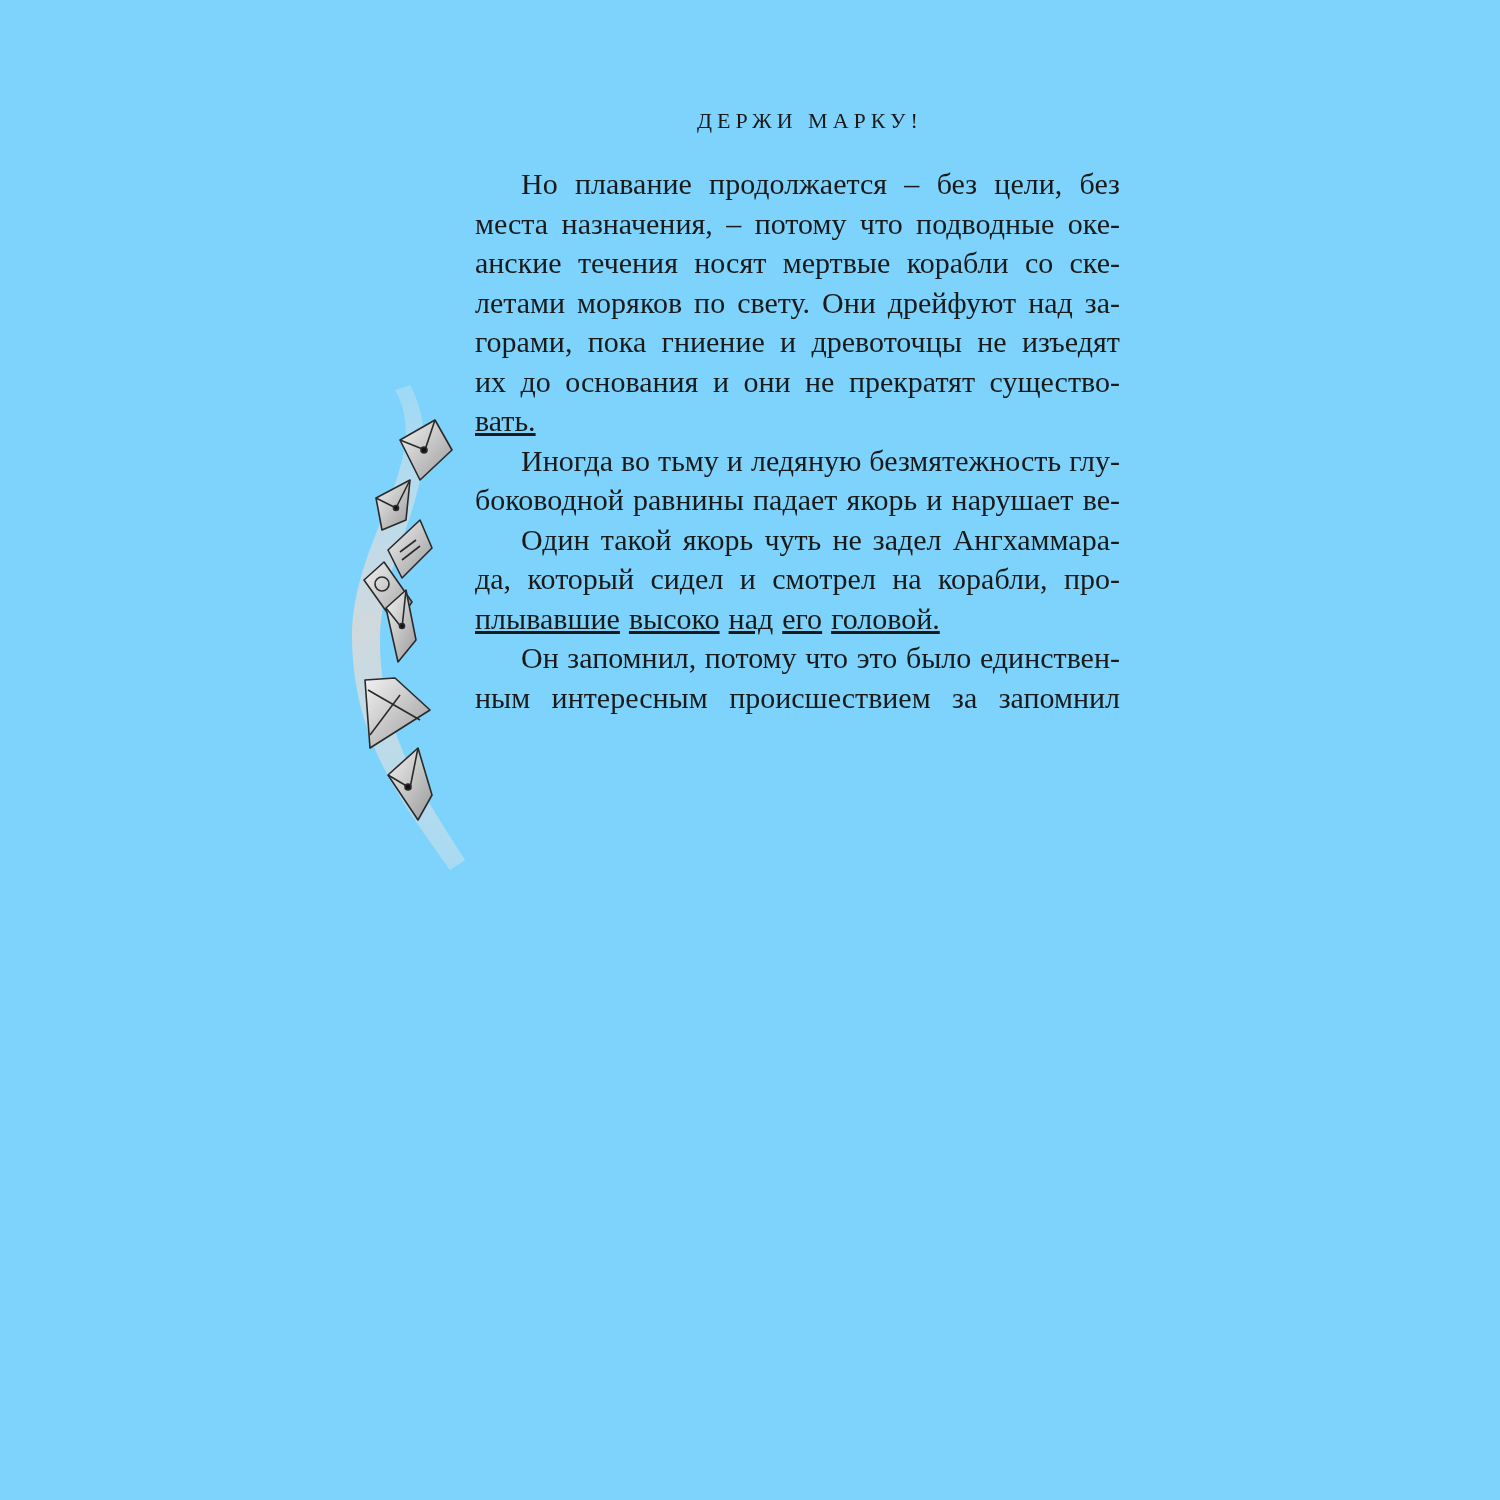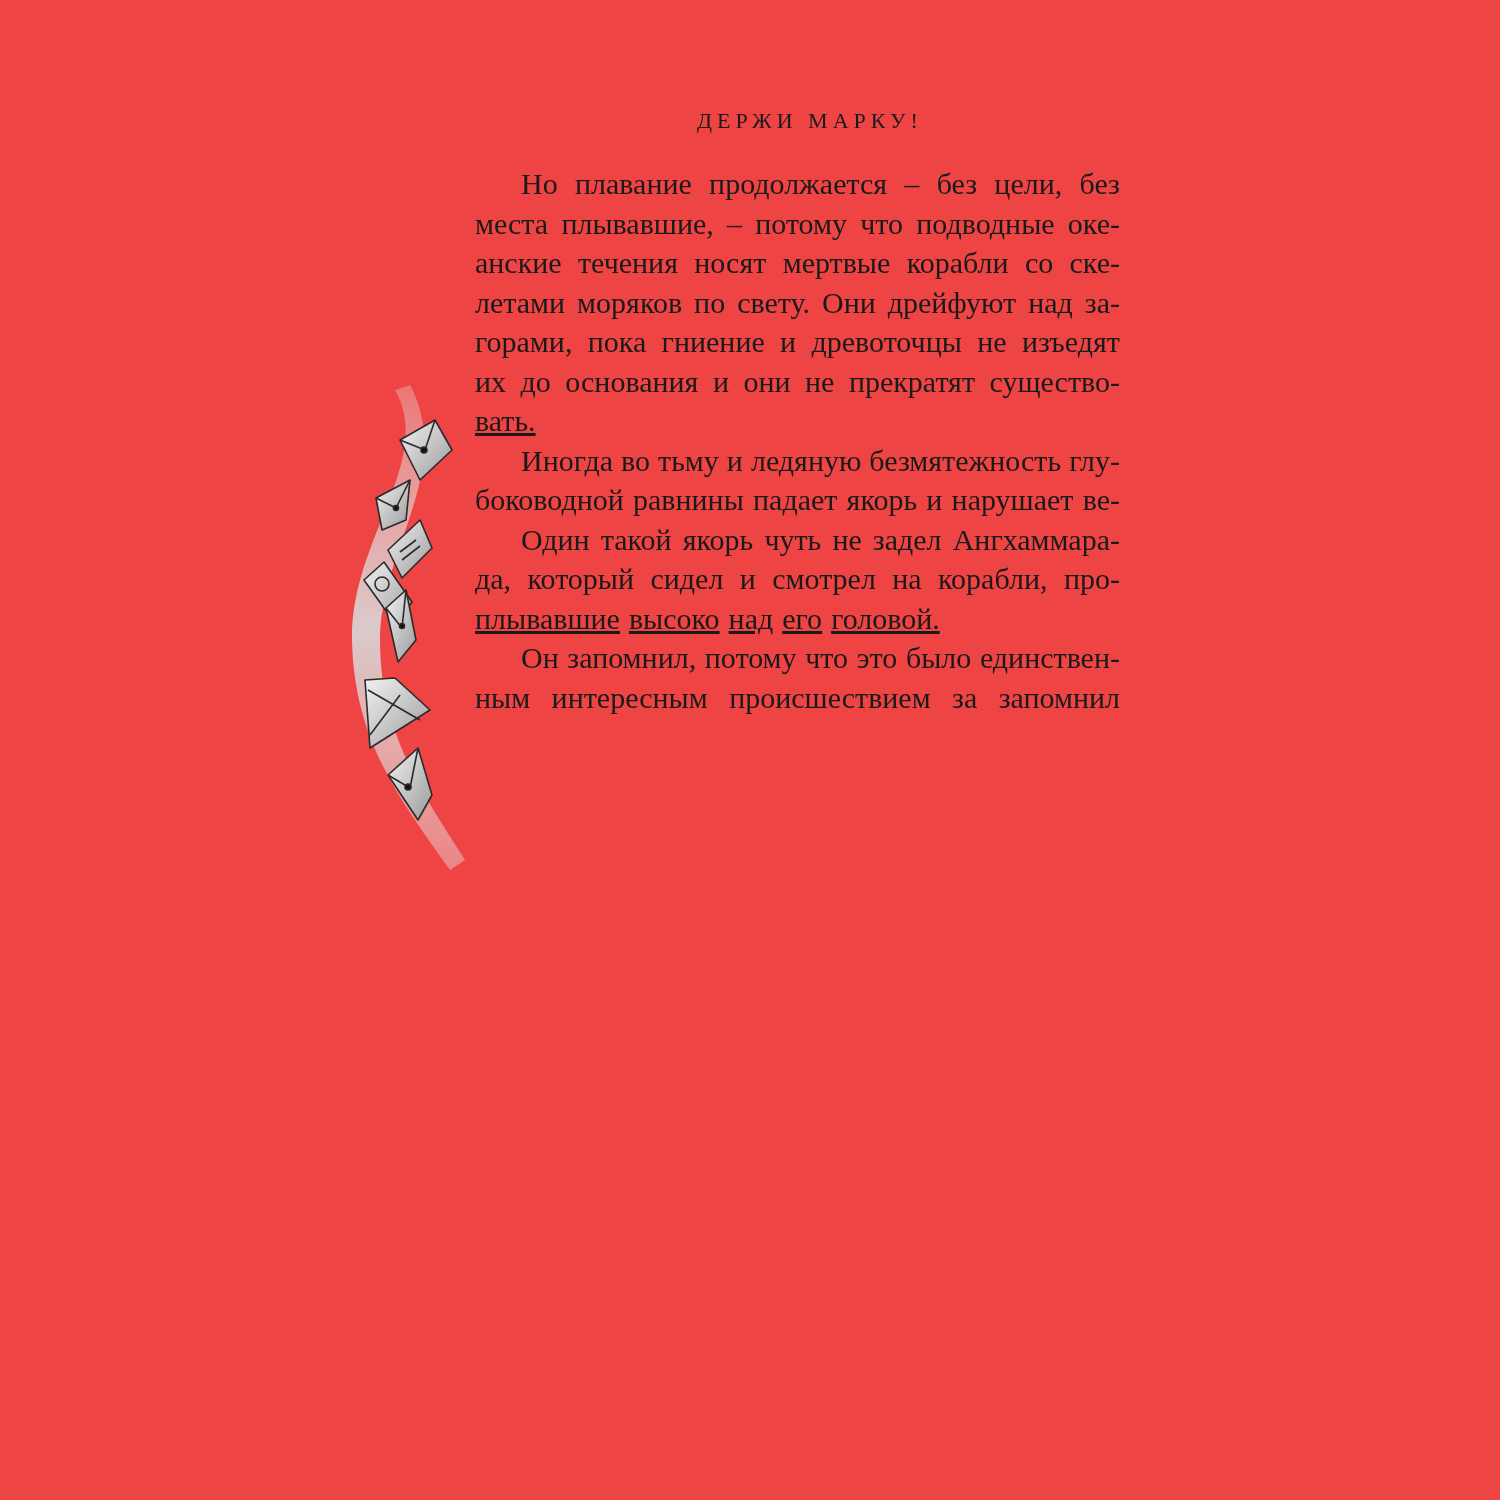--- a/index.html
+++ b/index.html
@@ -1,17 +1,17 @@
 <!DOCTYPE html>
 <html><head>
 <meta charset="utf-8">
 <style>
   html, body { margin: 0; padding: 0; background: #ffffff; }
   body { width: 1500px; height: 1500px; position: relative; overflow: hidden; }
-  .page { position: absolute; left: 0; top: 0; width: 1500px; height: 1500px; background: #ef4444; }
+  .page { position: absolute; left: 0; top: 0; width: 1500px; height: 1500px; background: #7dd3fc; }
   .heading {
     position: absolute; left: 480px; top: 108px; width: 660px;
     text-align: center;
     font-family: "Liberation Serif", "DejaVu Serif", serif;
     font-size: 22px; letter-spacing: 5px; color: #1a1a1a;
   }
   .body-text {
     position: absolute; left: 475px; top: 164px; width: 645px;
     font-family: "Liberation Serif", "DejaVu Serif", serif;
     font-size: 30px; color: #1a1a1a;
@@ -76,21 +76,21 @@
           <span>Но</span>
           <span>плавание</span>
           <span>продолжается</span>
           <span>–</span>
           <span>без</span>
           <span>цели,</span>
           <span>без</span>
         </div>
       <div class="line">
           <span>места</span>
-          <span>плывавшие,</span>
+          <span>назначения,</span>
           <span>–</span>
           <span>потому</span>
           <span>что</span>
           <span>подводные</span>
           <span>оке-</span>
         </div>
       <div class="line">
           <span>анские</span>
           <span>течения</span>
           <span>носят</span>

